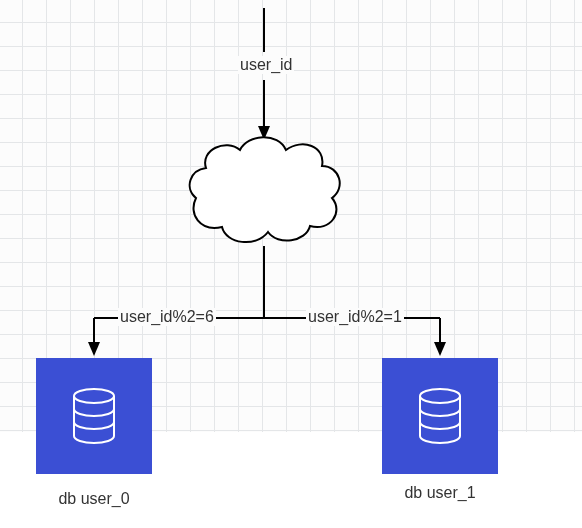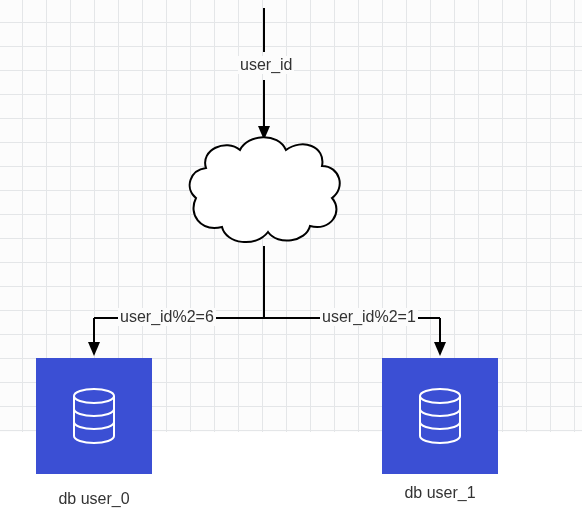--- a/index.html
+++ b/index.html
@@ -86,21 +86,21 @@
     <line x1="94" y1="318" x2="440" y2="318"></line>
 
     <line x1="94" y1="318" x2="94" y2="346"></line>
     <polygon points="94,356 88,342 100,342"></polygon>
 
     <line x1="440" y1="318" x2="440" y2="346"></line>
     <polygon points="440,356 434,342 446,342"></polygon>
   </svg>
 
   <div class="label" style="left:118px; top:308px;">user_id%2=6</div>
-  <div class="label" style="left:320px; top:308px;">user_id%2=1</div>
+  <div class="label" style="left:306px; top:308px;">user_id%2=1</div>
 
   <div class="node-db" style="left:36px; top:358px;">
     <svg class="db-icon" viewBox="0 0 48 56">
       <ellipse cx="24" cy="8" rx="20" ry="7" fill="none" stroke="#fff" stroke-width="2"></ellipse>
       <path d="M4 8 V48" fill="none" stroke="#fff" stroke-width="2"></path>
       <path d="M44 8 V48" fill="none" stroke="#fff" stroke-width="2"></path>
       <path d="M4 21 A20 7 0 0 0 44 21" fill="none" stroke="#fff" stroke-width="2"></path>
       <path d="M4 34 A20 7 0 0 0 44 34" fill="none" stroke="#fff" stroke-width="2"></path>
       <path d="M4 48 A20 7 0 0 0 44 48" fill="none" stroke="#fff" stroke-width="2"></path>
     </svg>

